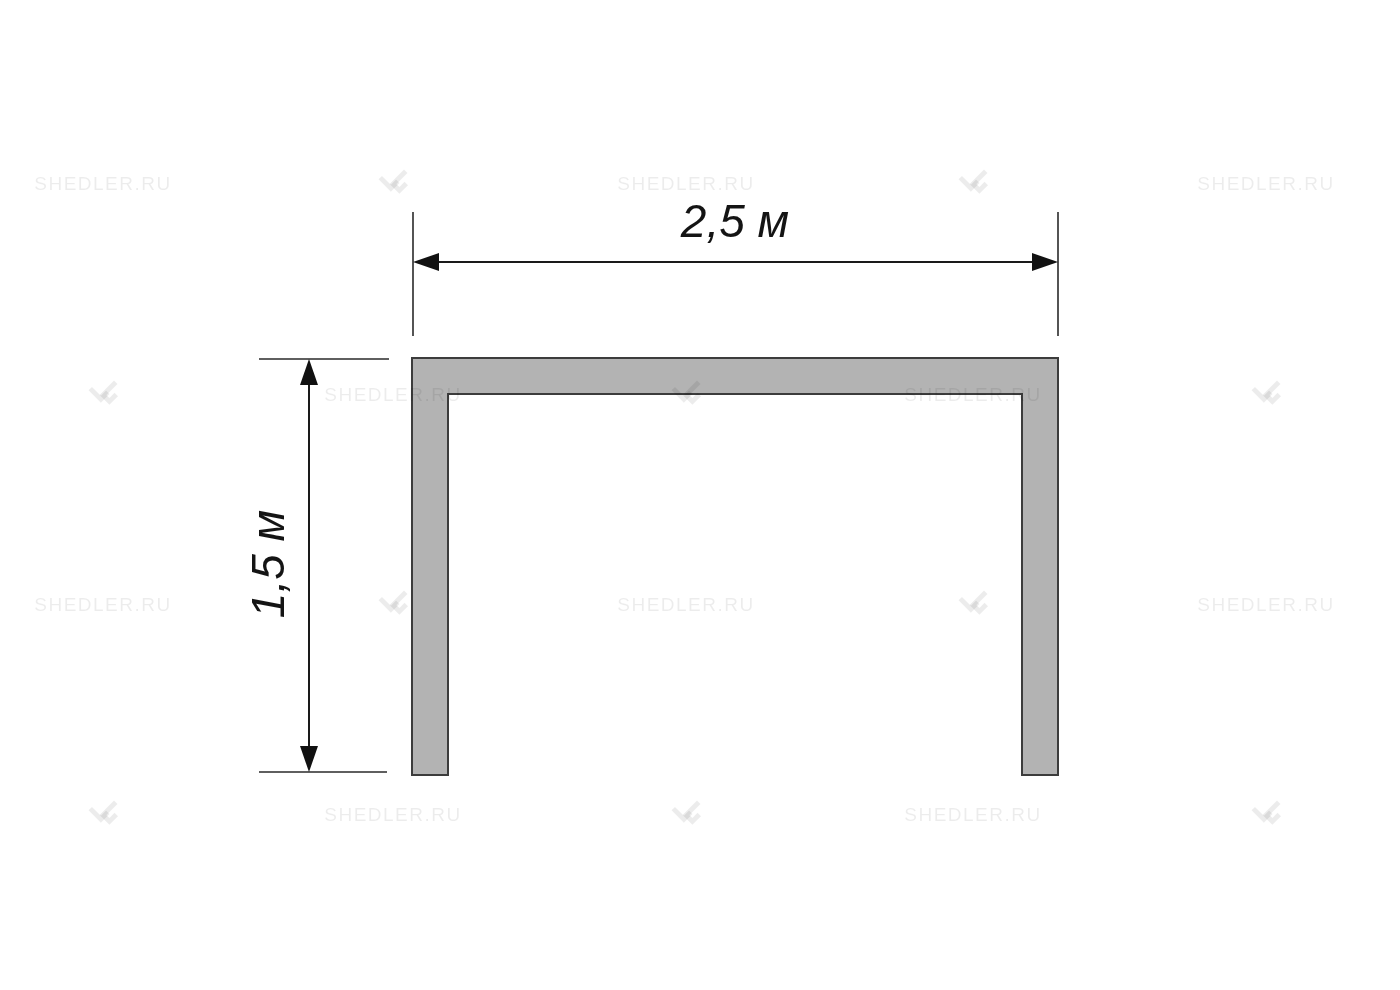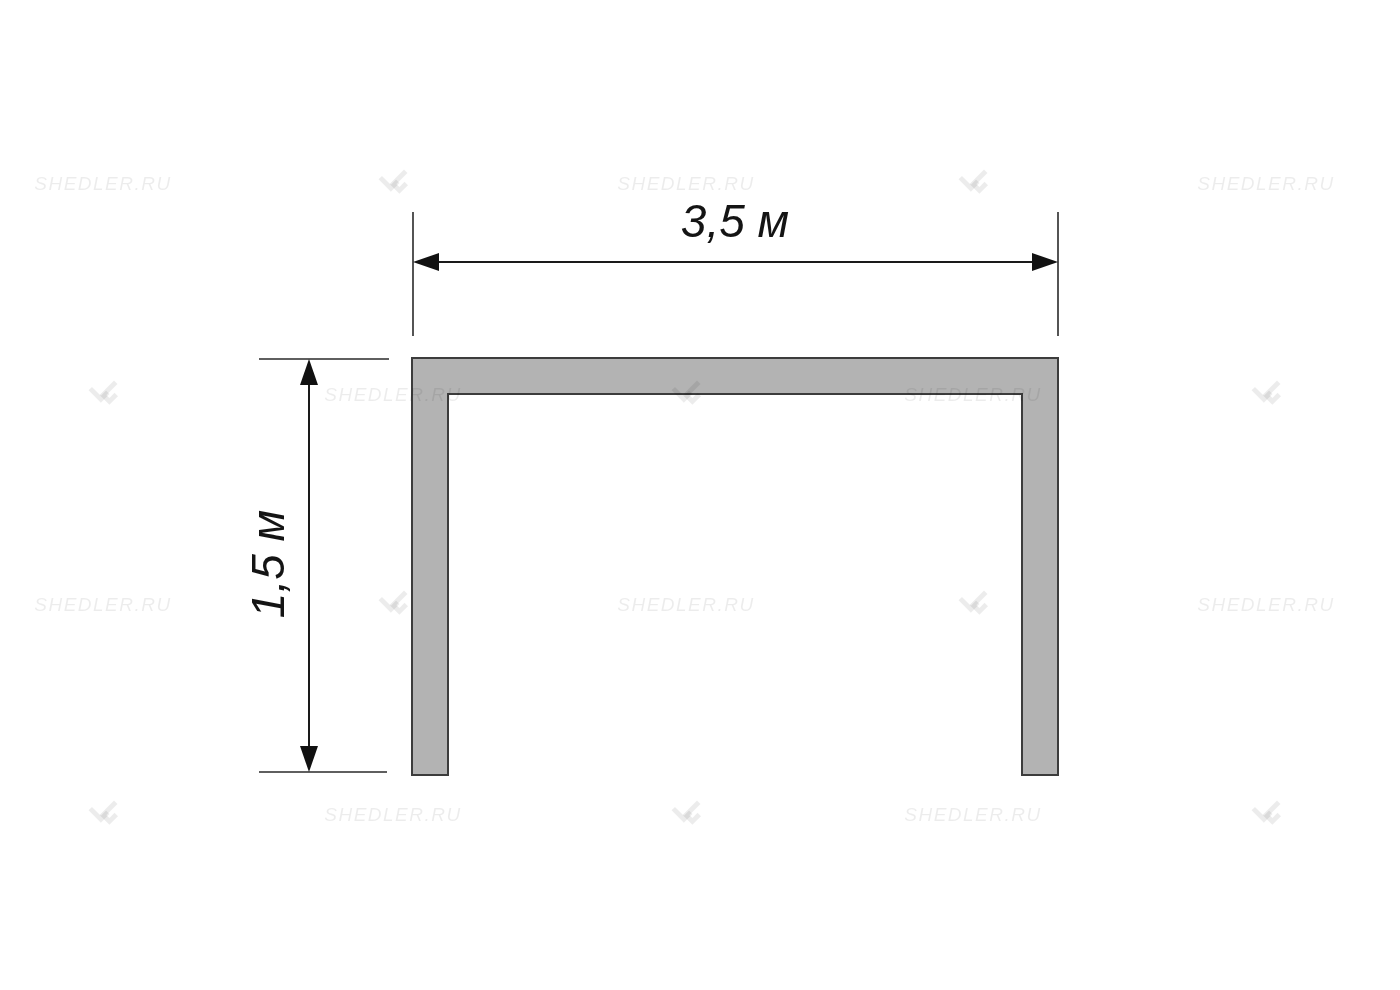--- a/index.html
+++ b/index.html
@@ -48,21 +48,20 @@
   .wm-item {
     position: absolute;
     transform: translate(-50%, -50%);
     color: rgba(0, 0, 0, 0.075);
   }
   .wm-text {
     font-size: 19px;
     letter-spacing: 1.5px;
     font-weight: 500;
     white-space: nowrap;
-    font-style: italic;
   }
   .wm-logo svg {
     display: block;
   }
 </style>
 </head>
 <body>
 
 <div id="stage">
 
@@ -173,17 +172,17 @@
 
     <g stroke="#2a2a2a" stroke-width="1.6">
       <line x1="259" y1="359" x2="389" y2="359"></line>
       <line x1="259" y1="772" x2="387" y2="772"></line>
       <line x1="309" y1="362" x2="309" y2="769" stroke="#1a1a1a" stroke-width="2"></line>
     </g>
     <polygon points="309,359 300,385 318,385" fill="#111"></polygon>
     <polygon points="309,772 300,746 318,746" fill="#111"></polygon>
   </svg>
 
-  <div class="dim-label" style="left:735px; top:221px;">3,5 м</div>
+  <div class="dim-label" style="left:735px; top:221px;">2,5 м</div>
 
   <div class="dim-label vertical" style="left:268px; top:564px;">1,5 м</div>
 
 </div>
 
 </body></html>

